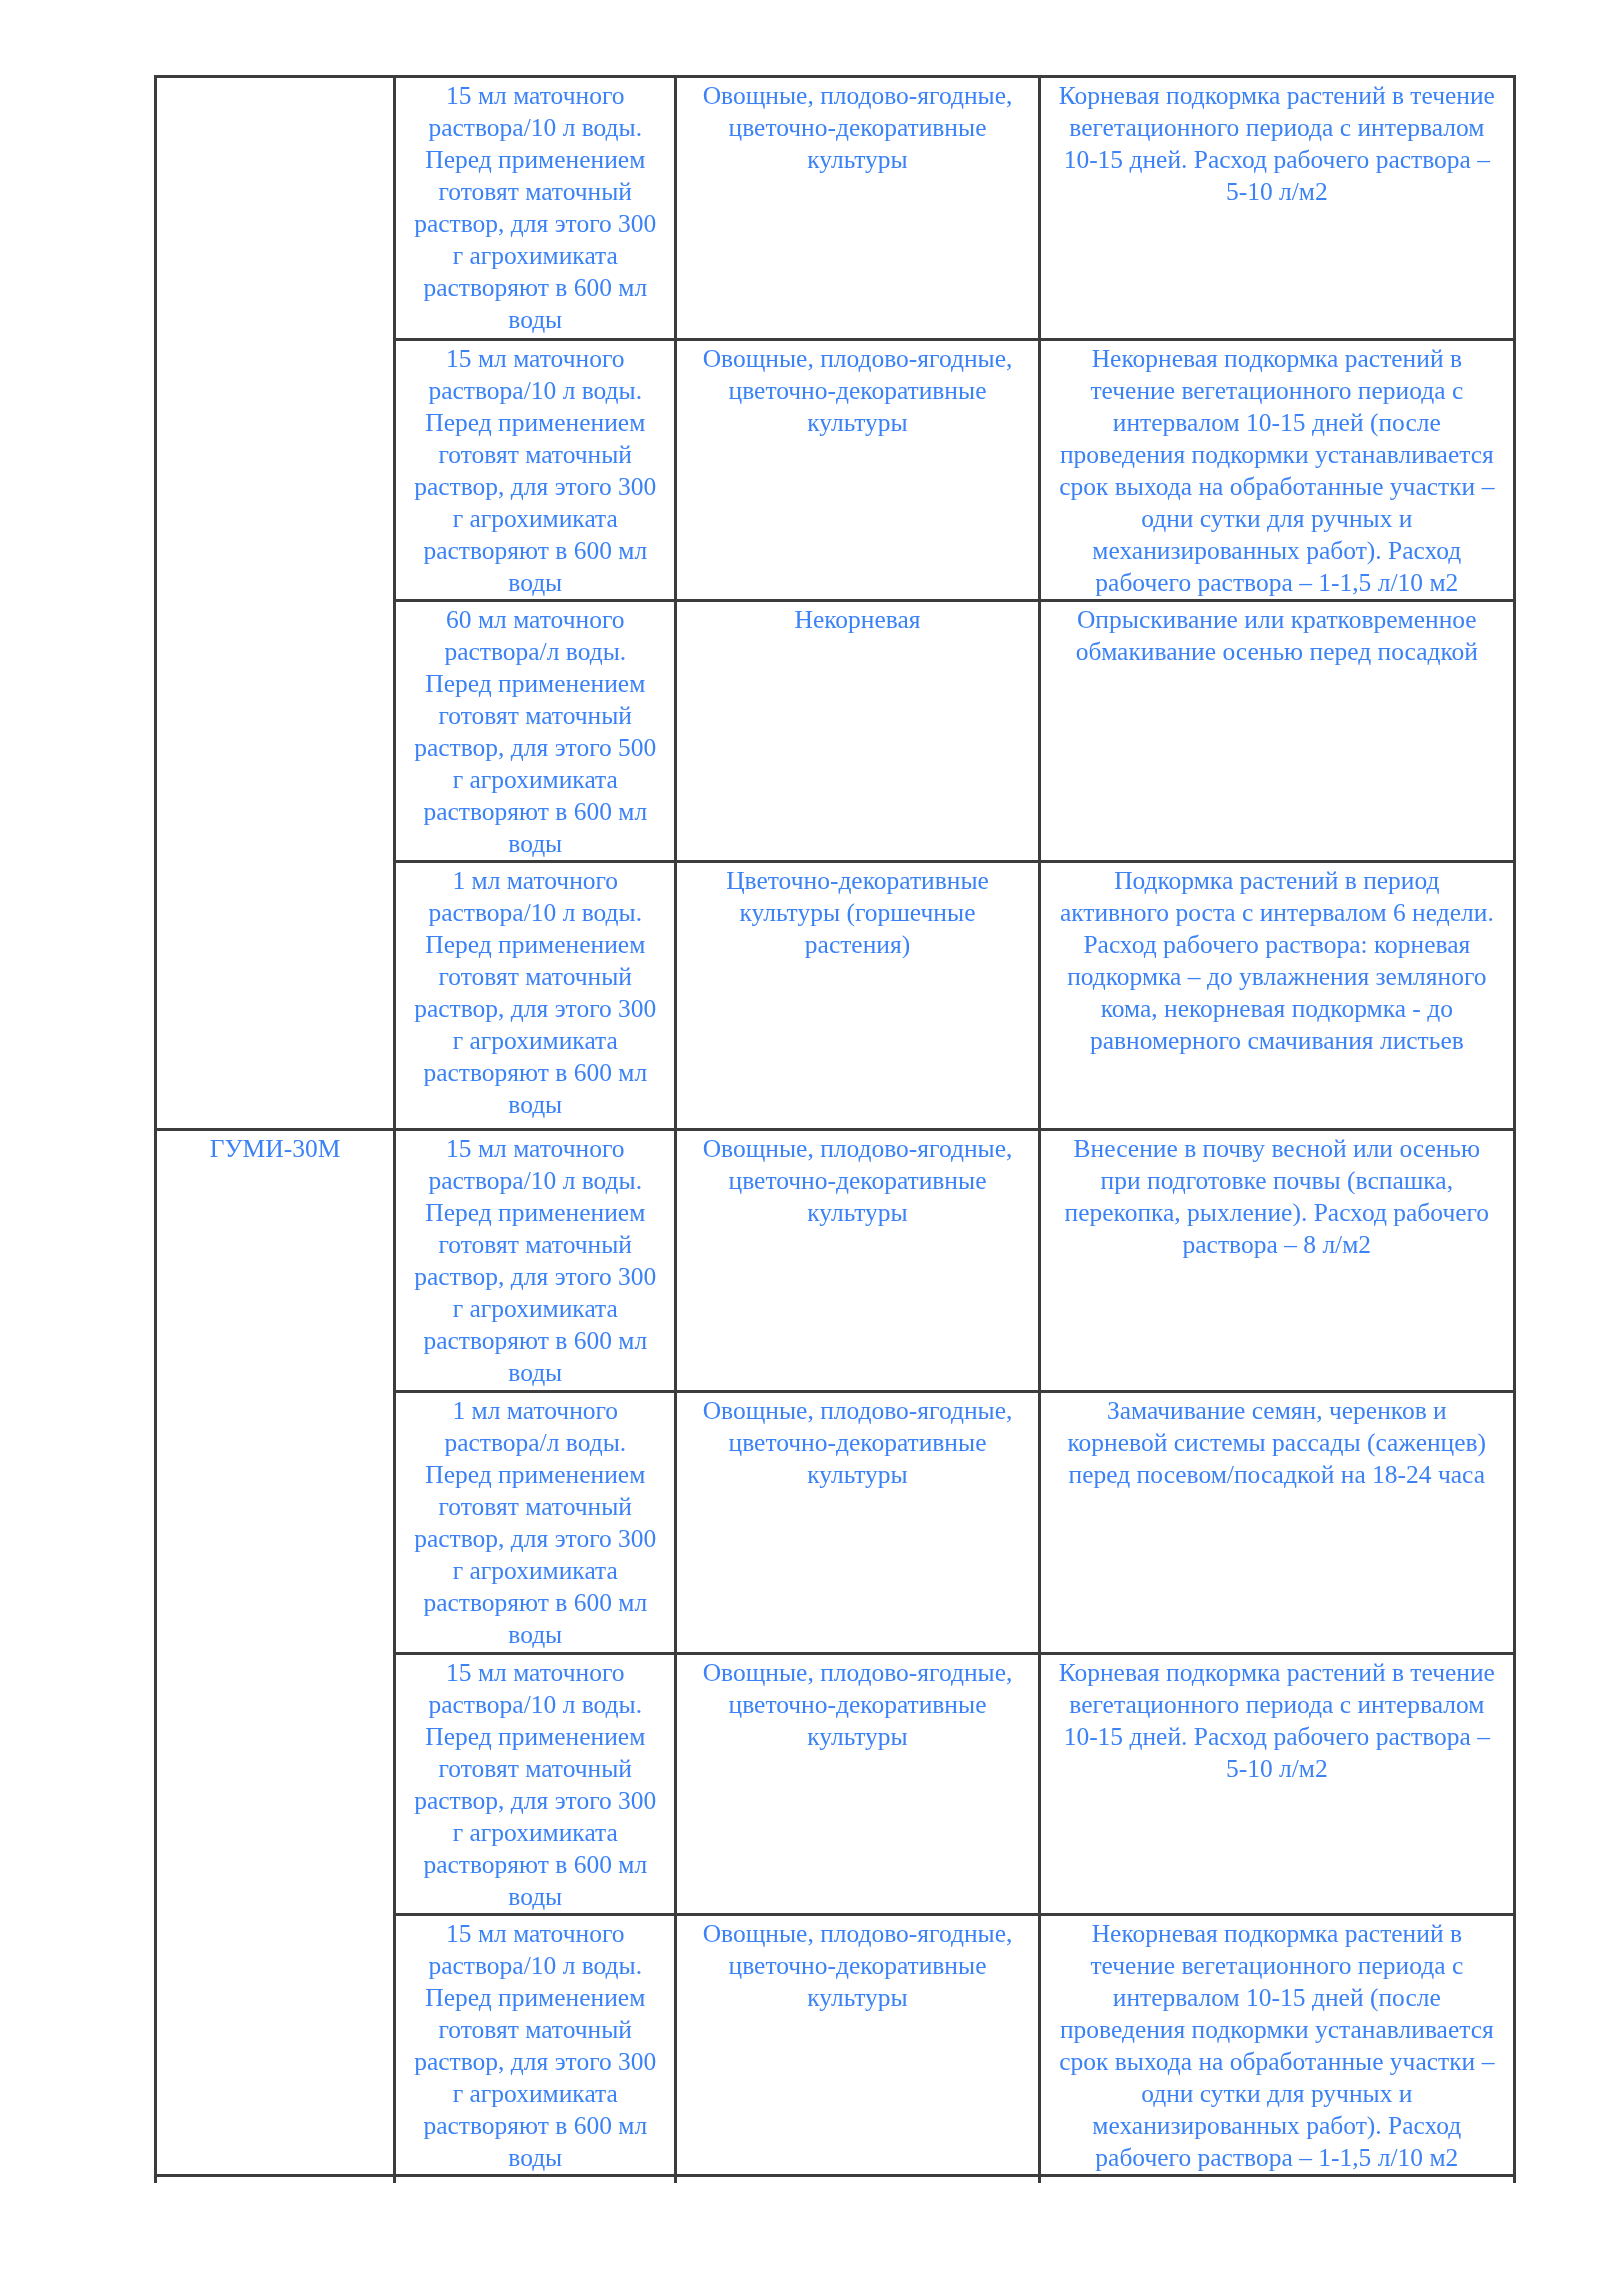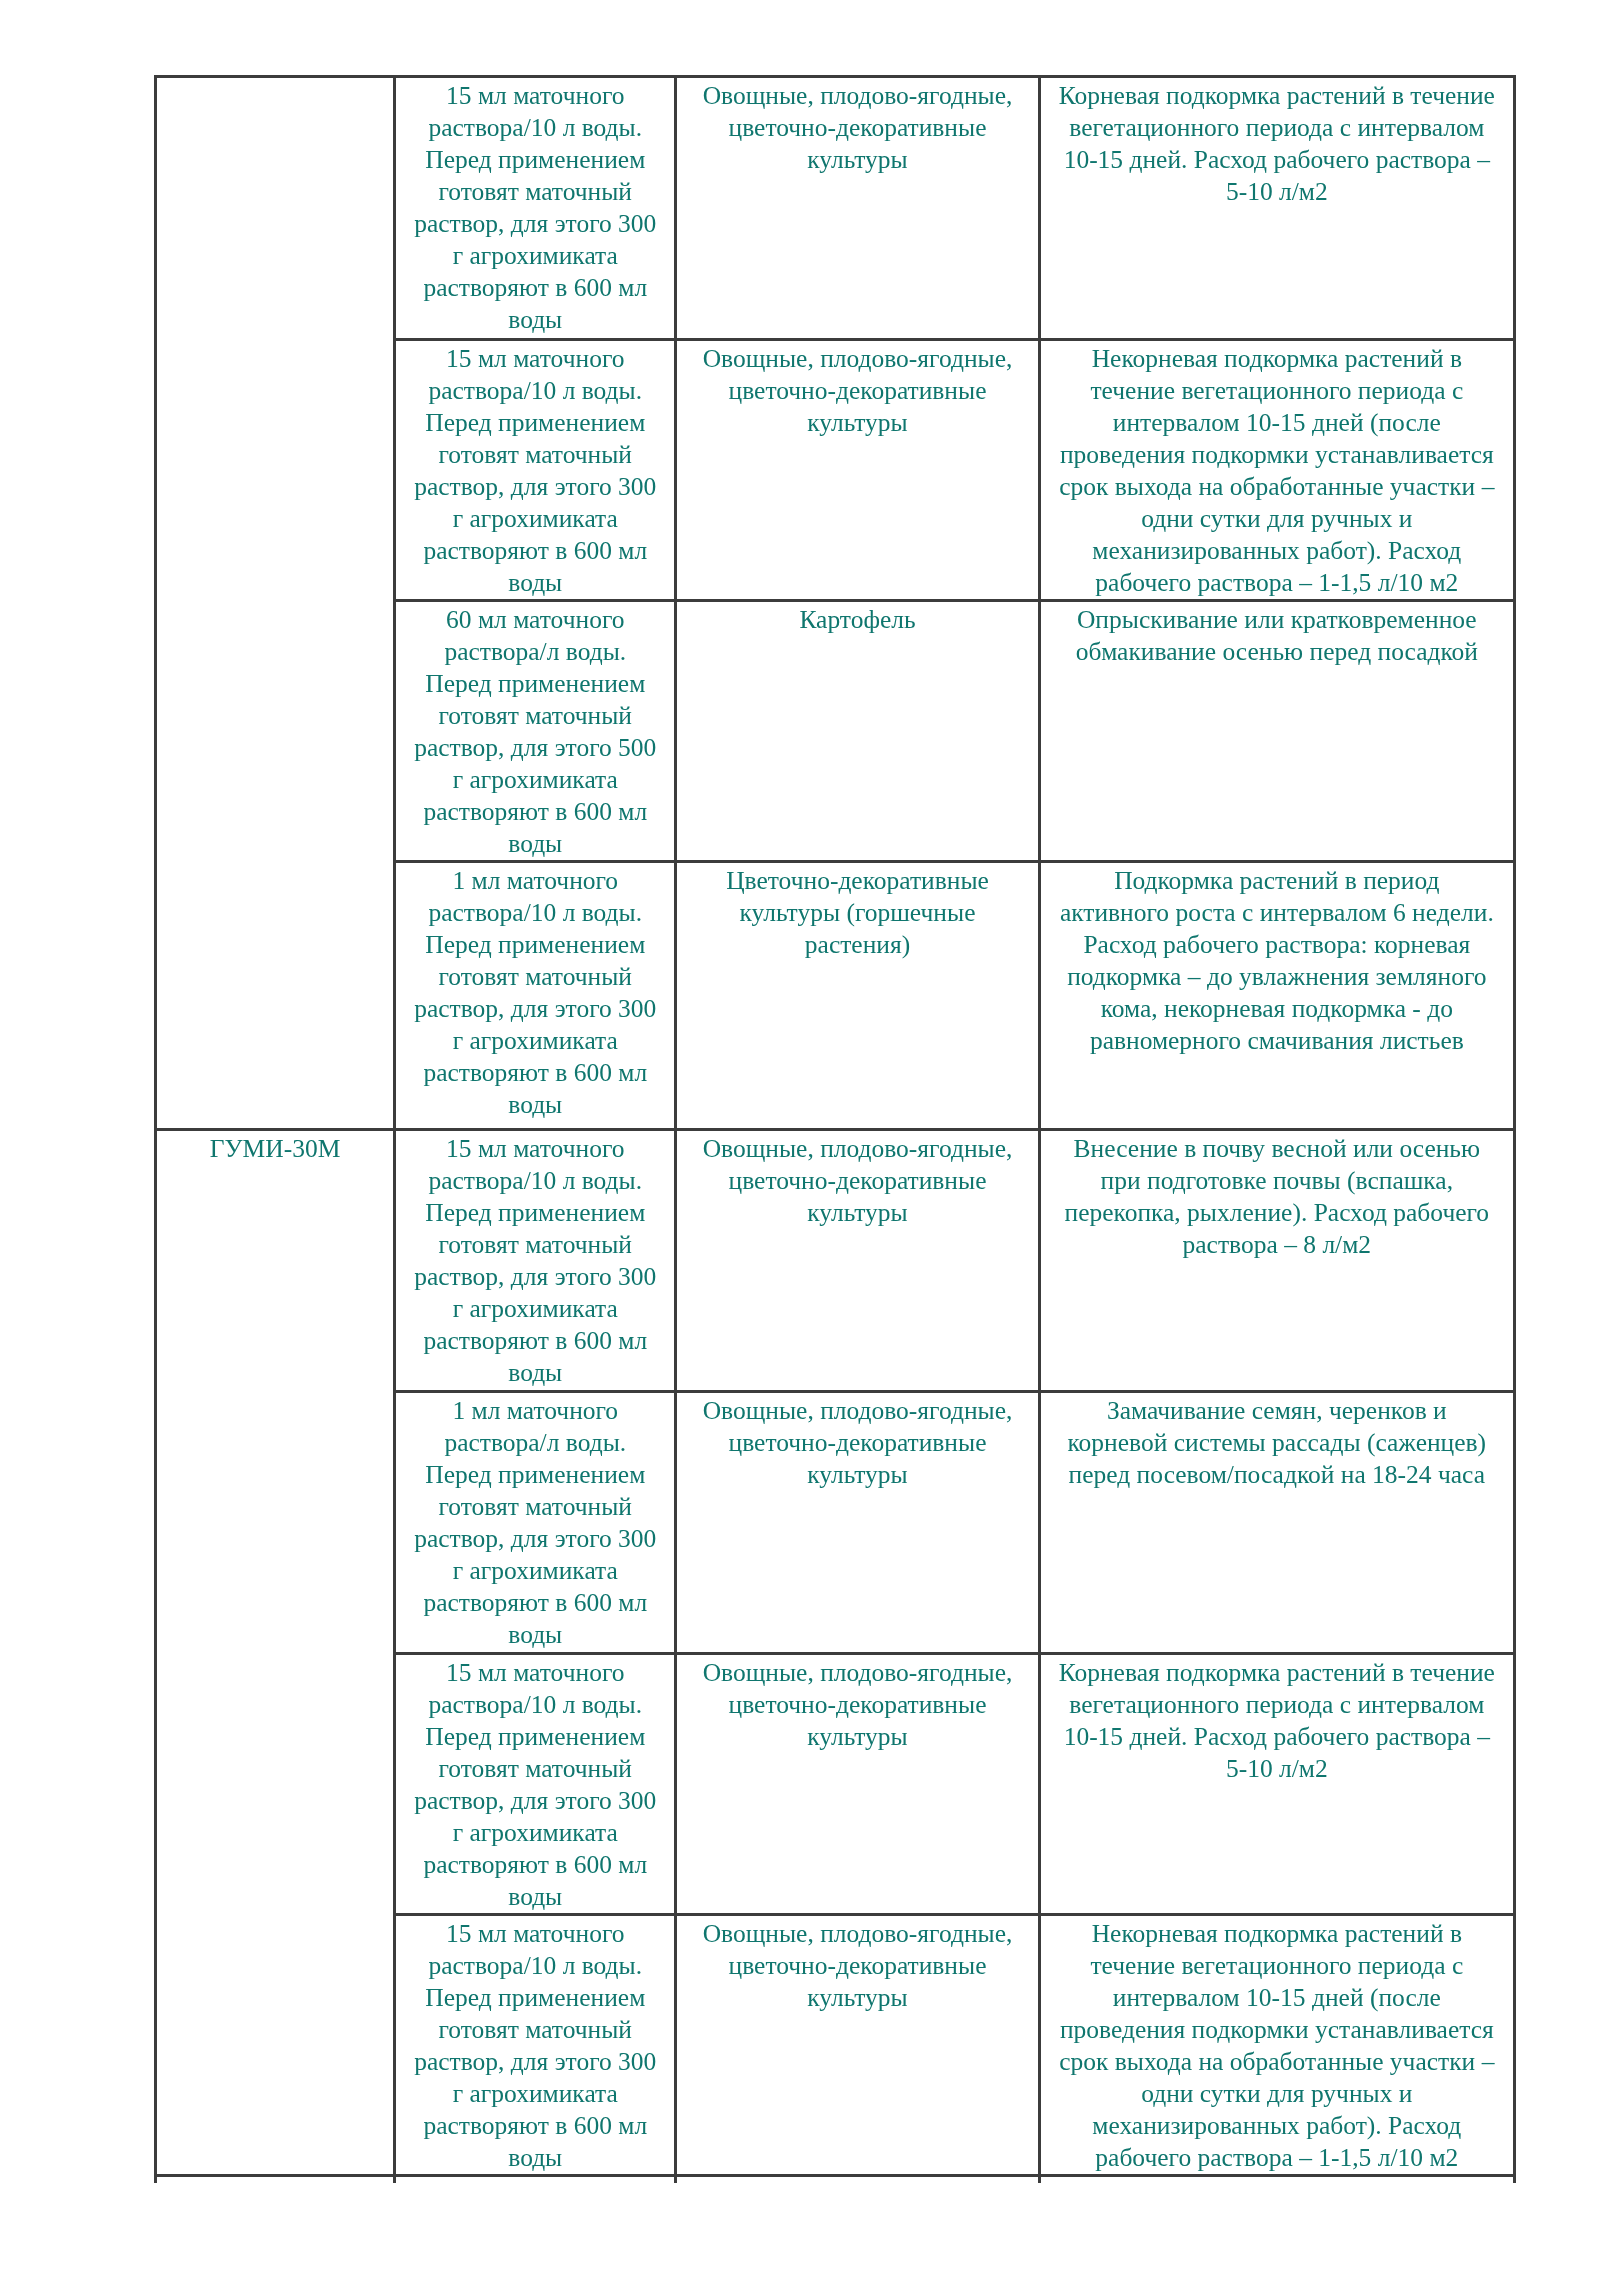--- a/index.html
+++ b/index.html
@@ -2,21 +2,21 @@
 <html><head>
 <meta charset="utf-8">
 <style>
   html, body { margin: 0; padding: 0; }
   .page {
     position: relative;
     width: 1621px;
     height: 2293px;
     background: #ffffff;
     font-family: "Liberation Serif", "DejaVu Serif", serif;
-    color: #0f766e;
+    color: #3b82f6;
     overflow: hidden;
   }
   table.apptable {
     position: absolute;
     left: 154px;
     top: 75px;
     width: 1362px;
     border-collapse: collapse;
     table-layout: fixed;
   }
@@ -100,21 +100,21 @@
       </tr>
       <tr class="r260">
         <td>60 мл маточного
 раствора/л воды.
 Перед применением
 готовят маточный
 раствор, для этого 500
 г агрохимиката
 растворяют в 600 мл
 воды</td>
-        <td>Картофель</td>
+        <td>Некорневая</td>
         <td>Опрыскивание или кратковременное
 обмакивание осенью перед посадкой</td>
       </tr>
       <tr class="r273">
         <td>1 мл маточного
 раствора/10 л воды.
 Перед применением
 готовят маточный
 раствор, для этого 300
 г агрохимиката

